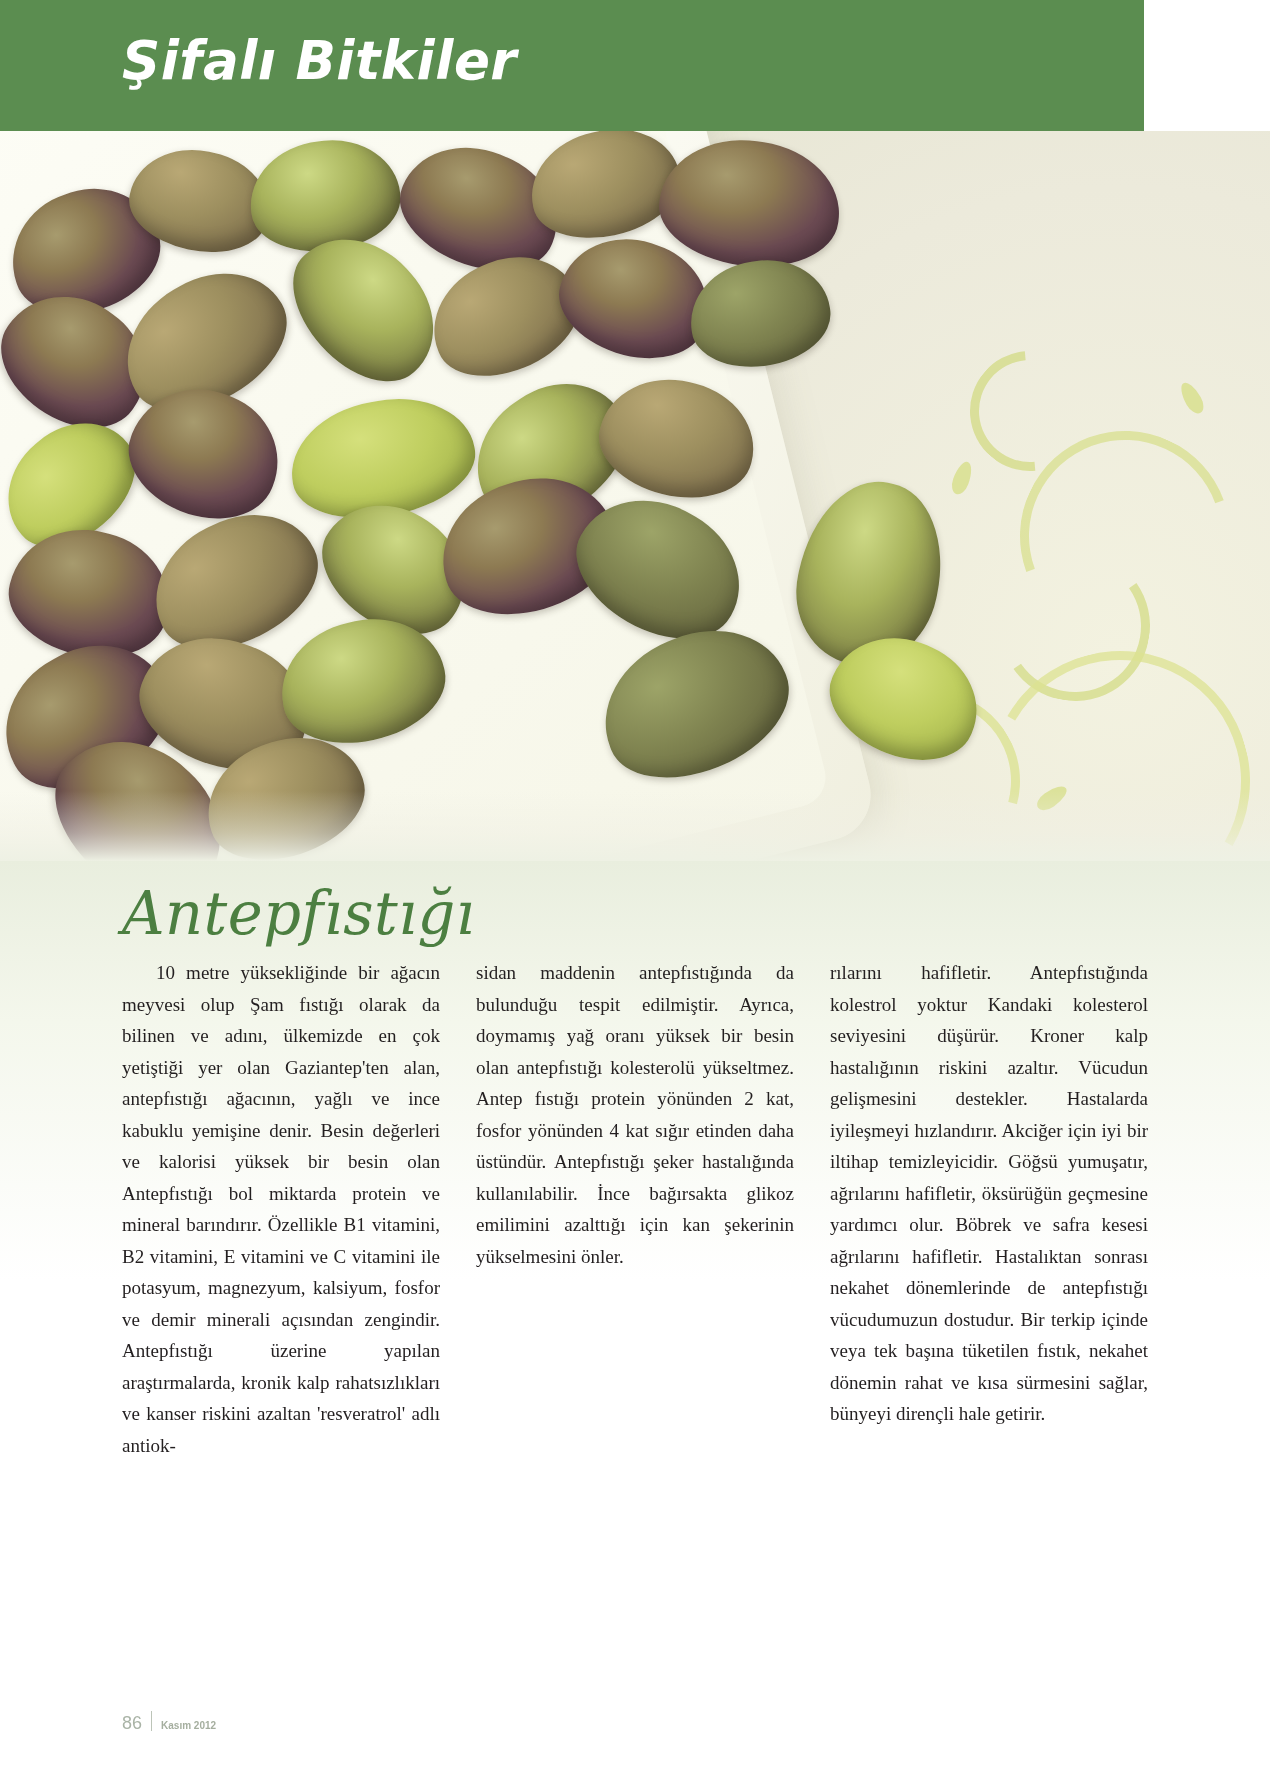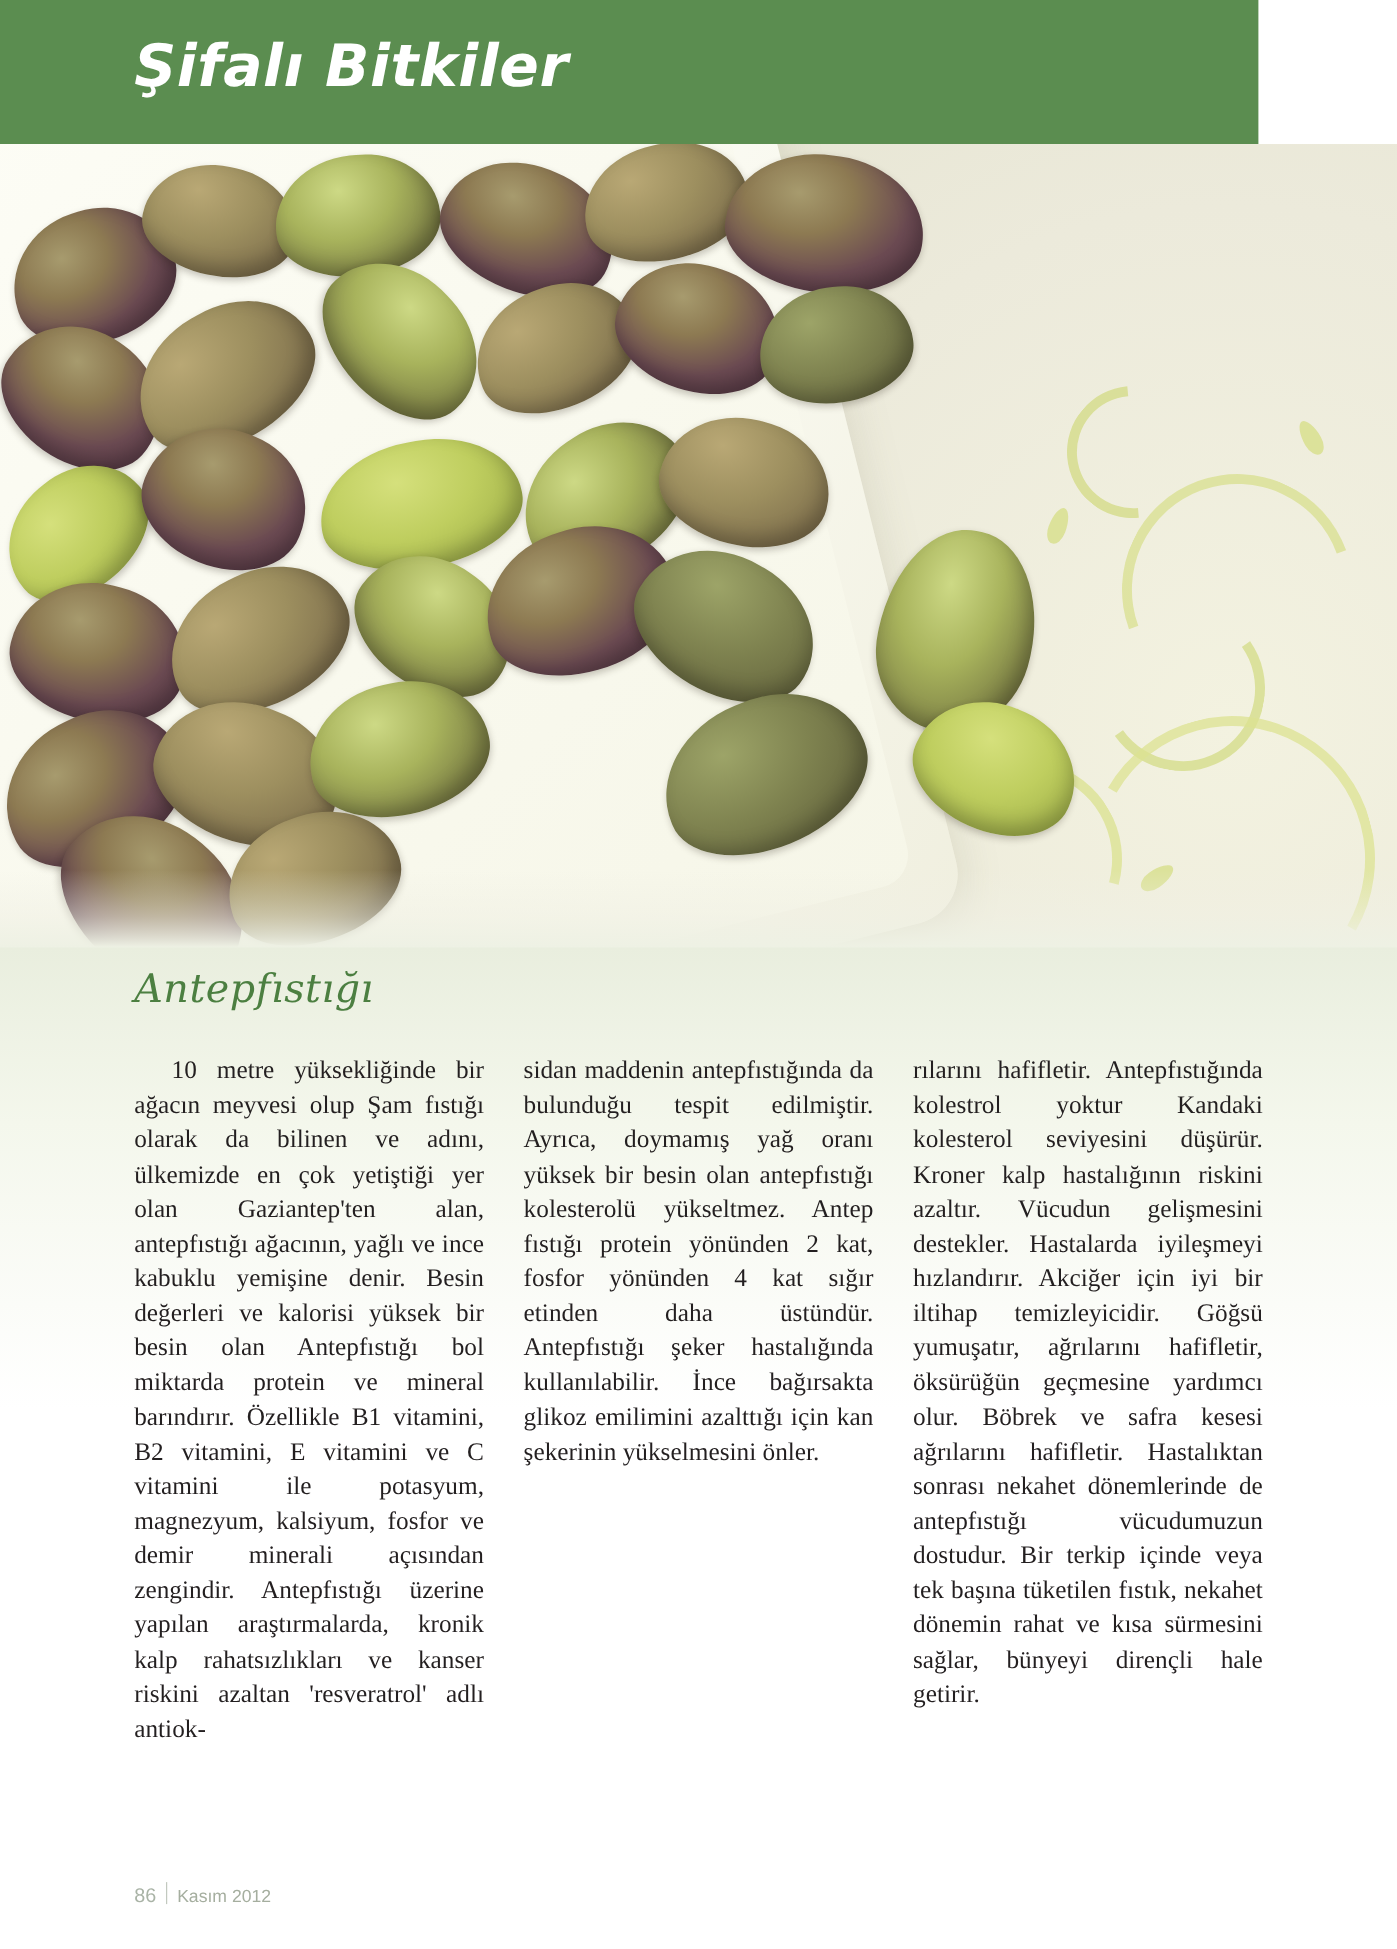--- a/index.html
+++ b/index.html
@@ -136,36 +136,36 @@
     width: 1270px;
     height: 911px;
     background: linear-gradient(to bottom, #e9eede 0%, #f4f7ec 160px, #ffffff 420px, #ffffff 100%);
   }
   .headline {
     position: absolute;
     left: 122px;
     top: 18px;
     font-family: "DejaVu Serif", serif;
     font-style: italic;
-    font-size: 36px;
+    font-size: 59px;
     color: #4c7f41;
     letter-spacing: 0.5px;
   }
   .columns {
     position: absolute;
     left: 122px;
     top: 96px;
     width: 1026px;
     display: flex;
     gap: 36px;
   }
   .col {
     width: 318px;
     font-family: "Liberation Serif", serif;
-    font-size: 23px;
+    font-size: 19px;
     line-height: 31.5px;
     color: #231f20;
     text-align: justify;
     text-justify: inter-word;
     hyphens: manual;
   }
   .col p { margin: 0 0 22px 0; }
   .col p.indent { text-indent: 34px; }
 
   
@@ -186,22 +186,23 @@
   .footer .sep {
     display: inline-block;
     width: 1px;
     height: 20px;
     background: #bcc4b8;
     position: relative;
     top: 2px;
   }
   .footer .date {
     font-family: "Liberation Sans", sans-serif;
-    font-size: 16px;
+    font-size: 10px;
     color: #a5ae9f;
+    font-weight: bold;
   }
 </style>
 </head>
 <body>
 
 <div class="banner">
   <div class="banner-title">Şifalı Bitkiler</div>
 </div>
 
 <div class="photo">

